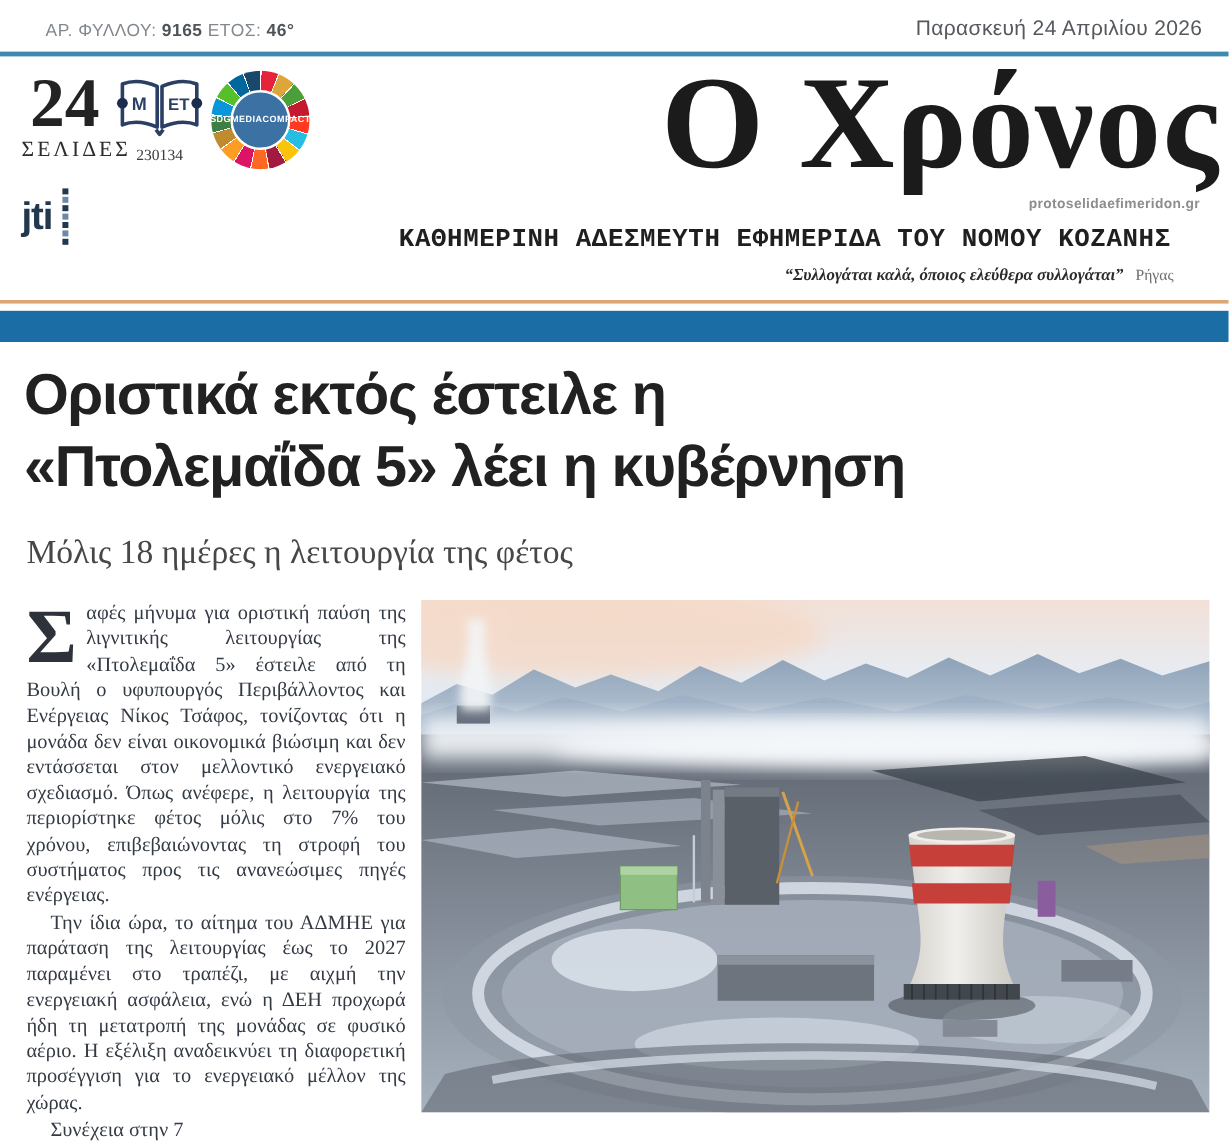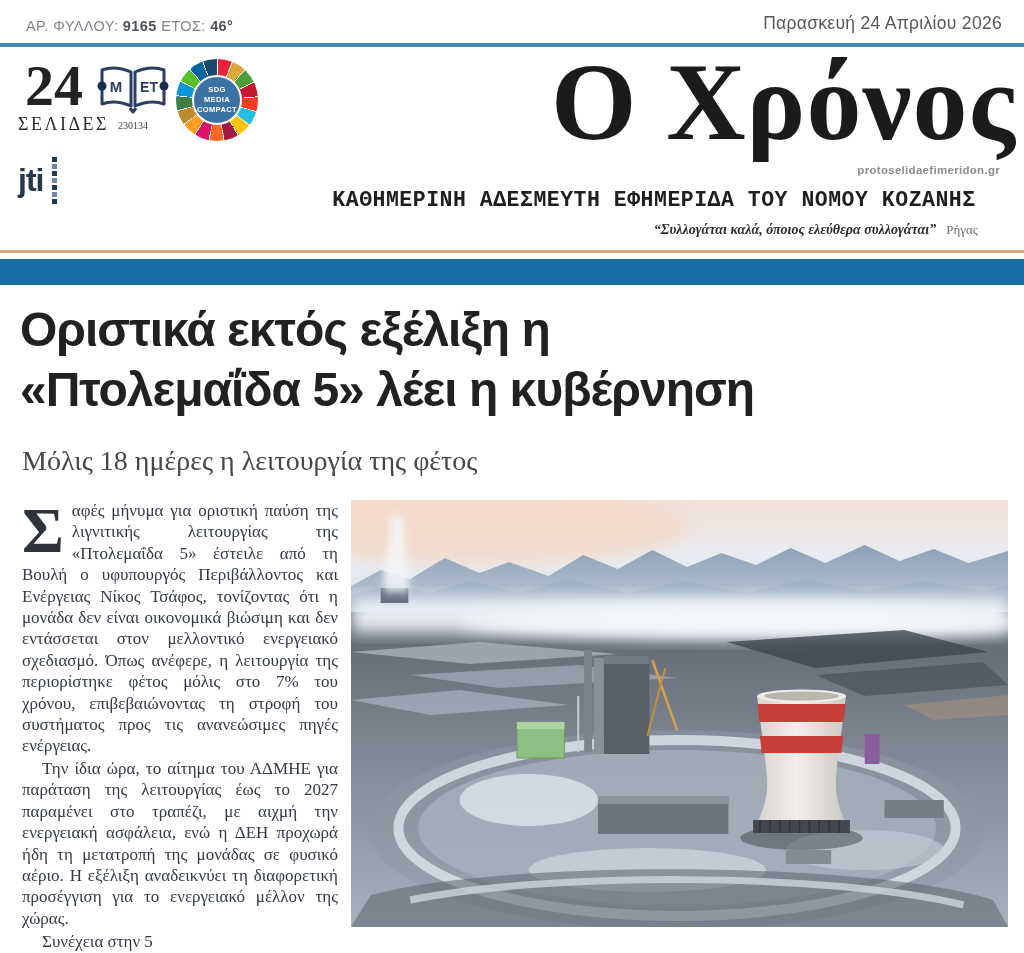--- a/index.html
+++ b/index.html
@@ -1,45 +1,45 @@
 <!DOCTYPE html>
 <html lang="el"><head>
 <meta charset="utf-8">
 <style>
   * { margin:0; padding:0; box-sizing:border-box; }
   html,body { background:#ffffff; }
   body { font-family:"Liberation Sans", sans-serif; }
   .page { position:relative; width:1024px; height:953px; background:#fff; overflow:hidden; margin:0 auto; }
 
   
-  .topbar { display:flex; justify-content:space-between; align-items:flex-end; padding:13px 22px 9px 26px; }
+  .topbar { display:flex; justify-content:space-between; align-items:flex-end; padding:13px 22px 9px 38px; }
   .issue-line { font-size:14.5px; color:#82878d; letter-spacing:0.4px; }
   .issue-line b { color:#4e5358; font-weight:700; }
   .date-line { font-size:17.5px; color:#55595e; letter-spacing:0.3px; }
   .rule-teal { height:4px; background:#3e8aae; }
 
   
   .header { position:relative; height:201px; }
   .header-left { position:absolute; left:18px; top:12px; width:290px; }
   .logo-row { display:flex; align-items:flex-start; gap:0; }
   .pages-block { text-align:center; width:72px; }
   .pages-number { font-family:"Liberation Serif", serif; font-size:58px; font-weight:600; line-height:0.92; color:#232323; }
   .pages-label { font-family:"Liberation Serif", serif; font-size:18px; letter-spacing:2.5px; color:#2c2c2c; margin-top:2px; }
   .met-block { text-align:center; width:86px; padding-top:4px; }
-  .met-code { font-family:"Liberation Serif", serif; font-size:10px; color:#3a3a3a; margin-top:1px; }
+  .met-code { font-family:"Liberation Serif", serif; font-size:13px; color:#3a3a3a; margin-top:1px; }
   .sdg-wheel { position:relative; width:82px; height:82px; border-radius:50%;
     background:
       repeating-conic-gradient(#ffffff 0deg 1.4deg, rgba(0,0,0,0) 1.4deg 21.18deg),
       conic-gradient(#e5243b 0 21deg,#dda63a 21deg 42deg,#4c9f38 42deg 64deg,#c5192d 64deg 85deg,
         #ff3a21 85deg 106deg,#26bde2 106deg 127deg,#fcc30b 127deg 148deg,#a21942 148deg 169deg,
         #fd6925 169deg 191deg,#dd1367 191deg 212deg,#fd9d24 212deg 233deg,#bf8b2e 233deg 254deg,
         #3f7e44 254deg 275deg,#0a97d9 275deg 296deg,#56c02b 296deg 318deg,#00689d 318deg 339deg,
         #19486a 339deg 360deg); }
   .sdg-center { position:absolute; inset:16px; background:#3c72a3; border:2.5px solid #ffffff; border-radius:50%;
-    color:#fff; display:flex; flex-direction:column; align-items:center; justify-content:center;
+    color:#fff; display:flex; align-items:center; justify-content:center;
     font-size:7.5px; font-weight:700; letter-spacing:0.4px; line-height:1.3; text-align:center; }
   .jti-row { display:flex; align-items:center; gap:9px; margin-top:16px; }
   .jti-abbr { font-size:32px; font-weight:800; color:#22384f; letter-spacing:-1px; line-height:0.9; }
   .jti-dots { display:flex; flex-direction:column; gap:2.5px; }
   .jti-dots span { width:4.5px; height:4.5px; background:#22384f; display:block; }
   .jti-dots span:nth-child(even){ background:#6d89a8; }
   .jti-text { font-size:16.5px; color:#2c4257; line-height:1.18; font-weight:500; }
 
   .masthead-area { position:absolute; left:292px; right:8px; top:0; text-align:center; }
   .paper-title { font-family:"Liberation Serif", serif; font-size:110px; font-weight:700; color:#1b1b1b;
@@ -137,30 +137,30 @@
     <div class="motto-line">
       <span class="motto">“Συλλογάται καλά, όποιος ελεύθερα συλλογάται”</span>
       <span class="motto-author">Ρήγας</span>
     </div>
   </div>
 
   <div class="rule-orange"></div>
   <div class="blue-bar"></div>
 
   <div class="headline">
-    <div>Οριστικά εκτός εξέλιξη η</div>
+    <div>Οριστικά εκτός έστειλε η</div>
     <div>«Πτολεμαΐδα 5» λέει η κυβέρνηση</div>
   </div>
   <div class="subhead">Μόλις 18 ημέρες η λειτουργία της φέτος</div>
 
   <div class="story">
     <div class="story-text">
       <p><span class="dropcap">Σ</span><span>αφές μήνυμα για οριστική παύση της λιγνιτικής λειτουργίας της «Πτολεμαΐδα 5» έστειλε από τη Βουλή ο υφυπουργός Περιβάλλοντος και Ενέργειας Νίκος Τσάφος, τονίζοντας ότι η μονάδα δεν είναι οικονομικά βιώσιμη και δεν εντάσσεται στον μελλοντικό ενεργειακό σχεδιασμό. Όπως ανέφερε, η λειτουργία της περιορίστηκε φέτος μόλις στο 7% του χρόνου, επιβεβαιώνοντας τη στροφή του συστήματος προς τις ανανεώσιμες πηγές ενέργειας.</span></p>
       <p class="para-indent">Την ίδια ώρα, το αίτημα του ΑΔΜΗΕ για παράταση της λειτουργίας έως το 2027 παραμένει στο τραπέζι, με αιχμή την ενεργειακή ασφάλεια, ενώ η ΔΕΗ προχωρά ήδη τη μετατροπή της μονάδας σε φυσικό αέριο. Η εξέλιξη αναδεικνύει τη διαφορετική προσέγγιση για το ενεργειακό μέλλον της χώρας.</p>
-      <p class="continuation">Συνέχεια στην 5</p>
+      <p class="continuation">Συνέχεια στην 7</p>
     </div>
 
     <div class="story-photo">
       <svg viewBox="0 0 665 427" preserveAspectRatio="none">
         <defs>
           <linearGradient id="sky" x1="0" y1="0" x2="0" y2="1">
             <stop offset="0" stop-color="#f2e0d6"></stop>
             <stop offset="0.5" stop-color="#e7ecf2"></stop>
             <stop offset="1" stop-color="#dbe5ee"></stop>
           </linearGradient>

